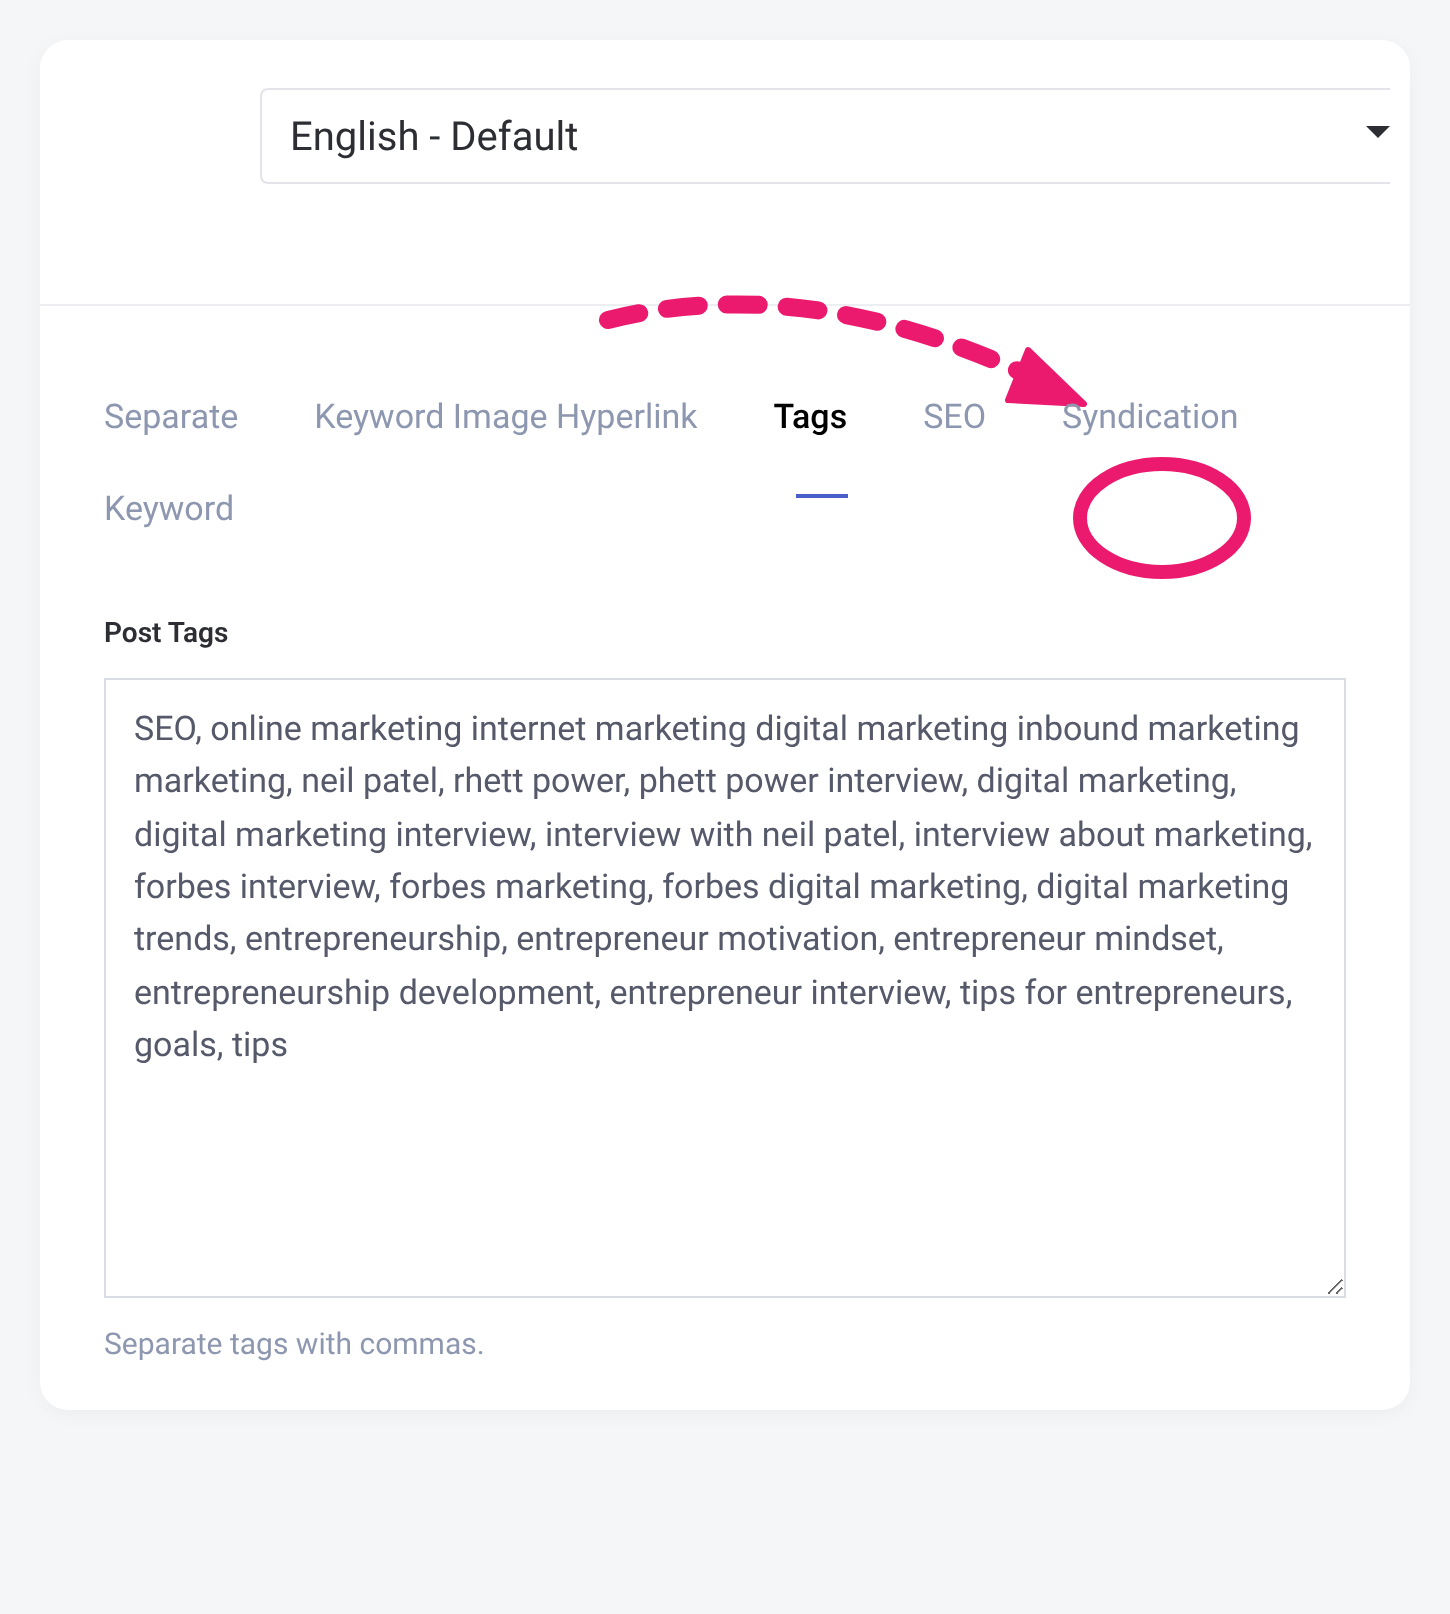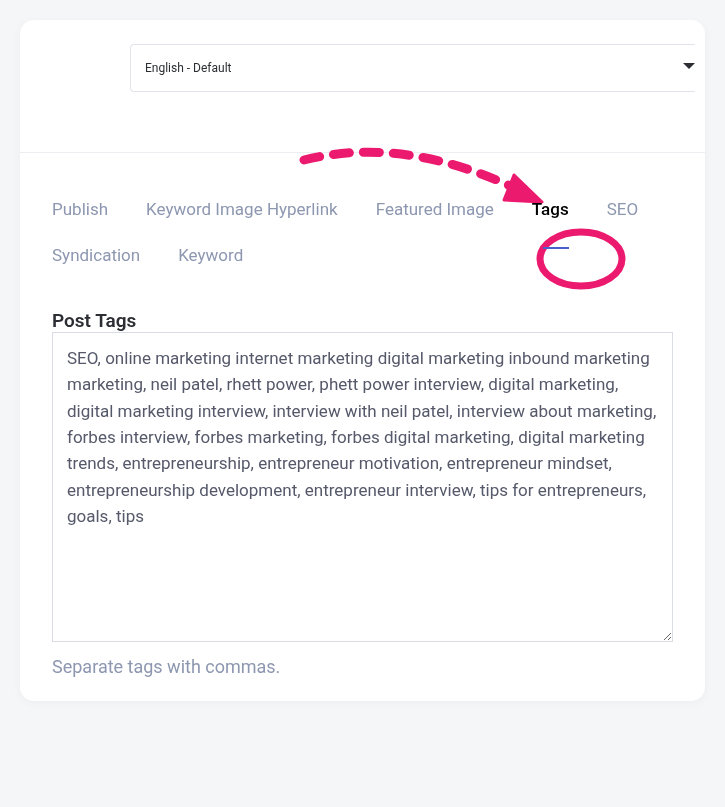--- a/index.html
+++ b/index.html
@@ -46,21 +46,21 @@
       right: 0;
       top: 18px;
       width: 0;
       height: 0;
       border-left: 6px solid transparent;
       border-right: 6px solid transparent;
       border-top: 6px solid #2c2e33;
     }
     .select-label {
       color: #2c2e33;
-      font-size: 12px;
+      font-size: 20px;
     }
     .content-region {
       padding: 32px 32px 24px 32px;
     }
     .tabs {
       display: flex;
       flex-wrap: wrap;
       gap: 26px 38px;
       margin-bottom: 44px;
       margin-top: 14px;
@@ -79,38 +79,39 @@
       content: "";
       position: absolute;
       bottom: -30px;
       left: 30%;
       width: 26px;
       height: 2px;
       background: #4a5fc9;
     }
     .section-label {
       color: #2c2e33;
-      font-size: 19px;
+      font-size: 14px;
       font-weight: 600;
+      margin-bottom: 14px;
     }
     .tags-textarea {
       width: 100%;
       height: 310px;
       border: 1px solid #d9dce4;
       padding: 12px 14px;
       font-family: inherit;
       font-size: 17px;
       color: #55596a;
       line-height: 1.55;
       resize: vertical;
       outline: none;
     }
     .helper-text {
       color: #8d97b0;
-      font-size: 18px;
+      font-size: 15px;
       margin-top: 10px;
     }
     .annotation {
       position: absolute;
       pointer-events: none;
       top: 110px;
       left: 264px;
       width: 380px;
       height: 160px;
     }
@@ -131,23 +132,22 @@
     <path d="M 20 30 Q 120 5 235 60" stroke="#ec1a6f" stroke-width="9" fill="none" stroke-linecap="round" stroke-dasharray="16 14"></path>
 
     <path d="M 230 45 L 258 72 L 220 70 Z" fill="#ec1a6f" stroke="#ec1a6f" stroke-width="3" stroke-linejoin="round"></path>
 
     <ellipse cx="297" cy="129" rx="41" ry="27" stroke="#ec1a6f" stroke-width="7" fill="none"></ellipse>
   </svg>
 
   <div class="content-region">
 
     <div class="tabs">
-      <div class="tab">Publish</div>
+      <div class="tab">Separate</div>
       <div class="tab">Keyword Image Hyperlink</div>
-      <div class="tab">Featured Image</div>
       <div class="tab active">Tags</div>
       <div class="tab">SEO</div>
       <div class="tab">Syndication</div>
       <div class="tab">Keyword</div>
     </div>
 
     <div class="section-label">Post Tags</div>
 
     <textarea class="tags-textarea" style="">SEO, online marketing internet marketing digital marketing inbound marketing marketing, neil patel, rhett power, phett power interview, digital marketing, digital marketing interview, interview with neil patel, interview about marketing, forbes interview, forbes marketing, forbes digital marketing, digital marketing trends, entrepreneurship, entrepreneur motivation, entrepreneur mindset, entrepreneurship development, entrepreneur interview, tips for entrepreneurs, goals, tips</textarea>
 

